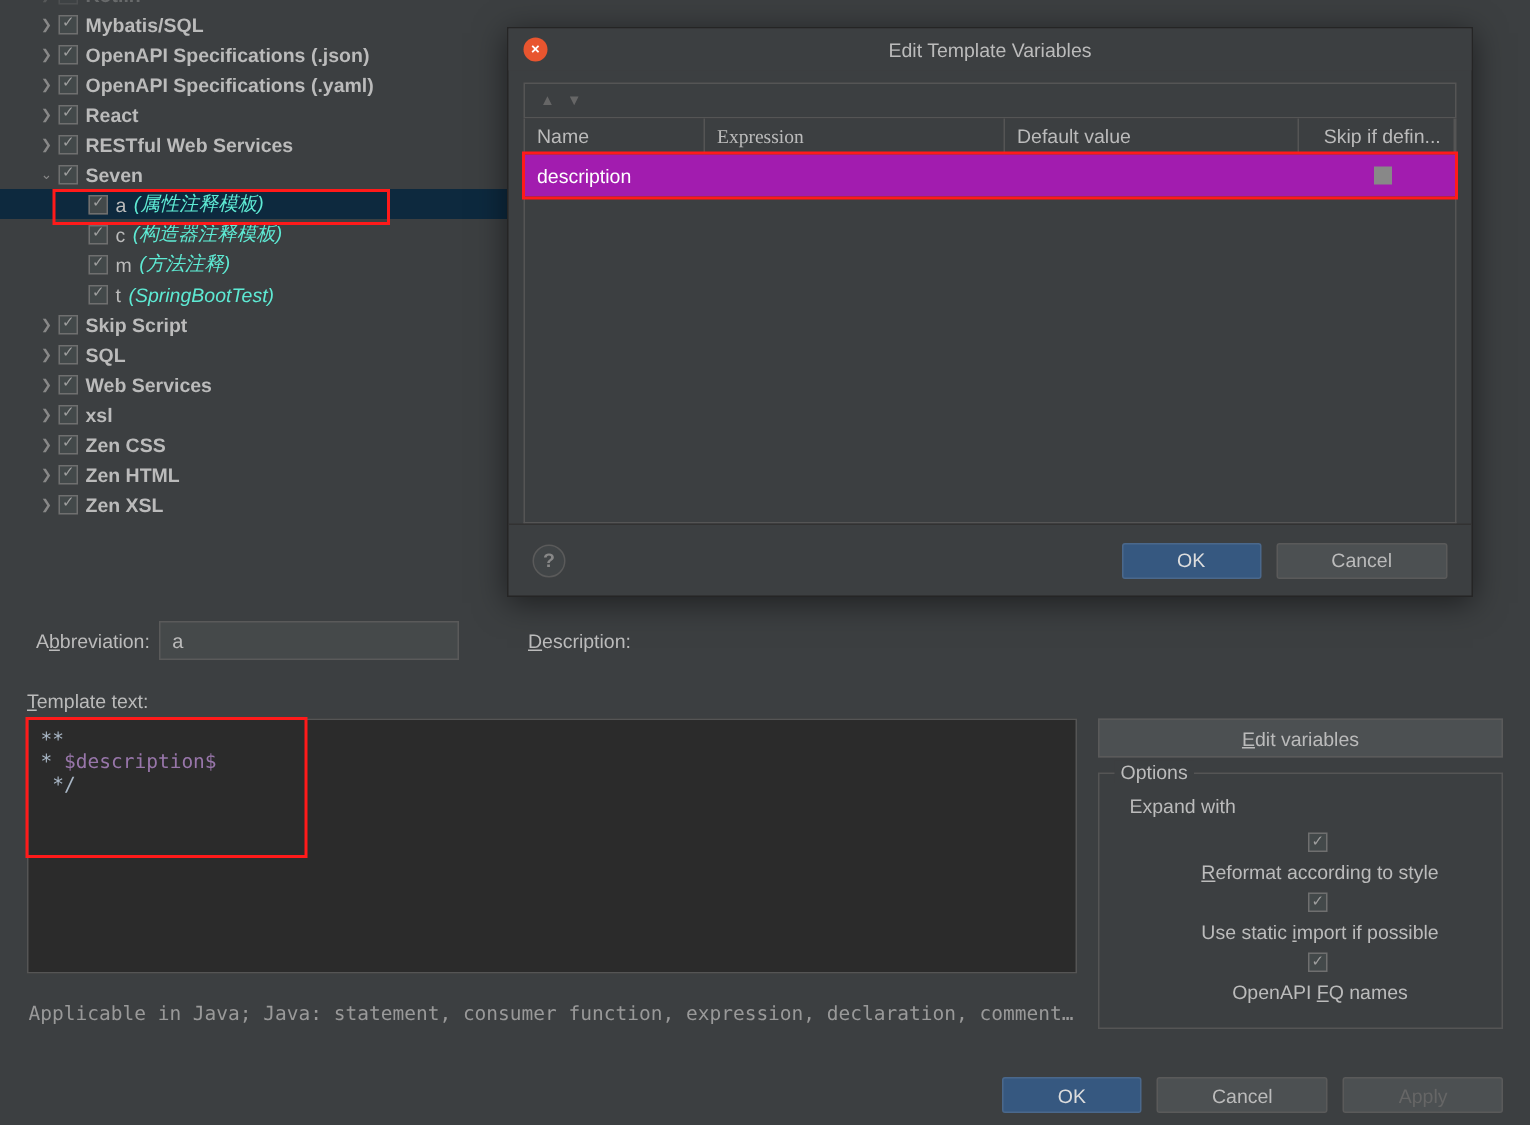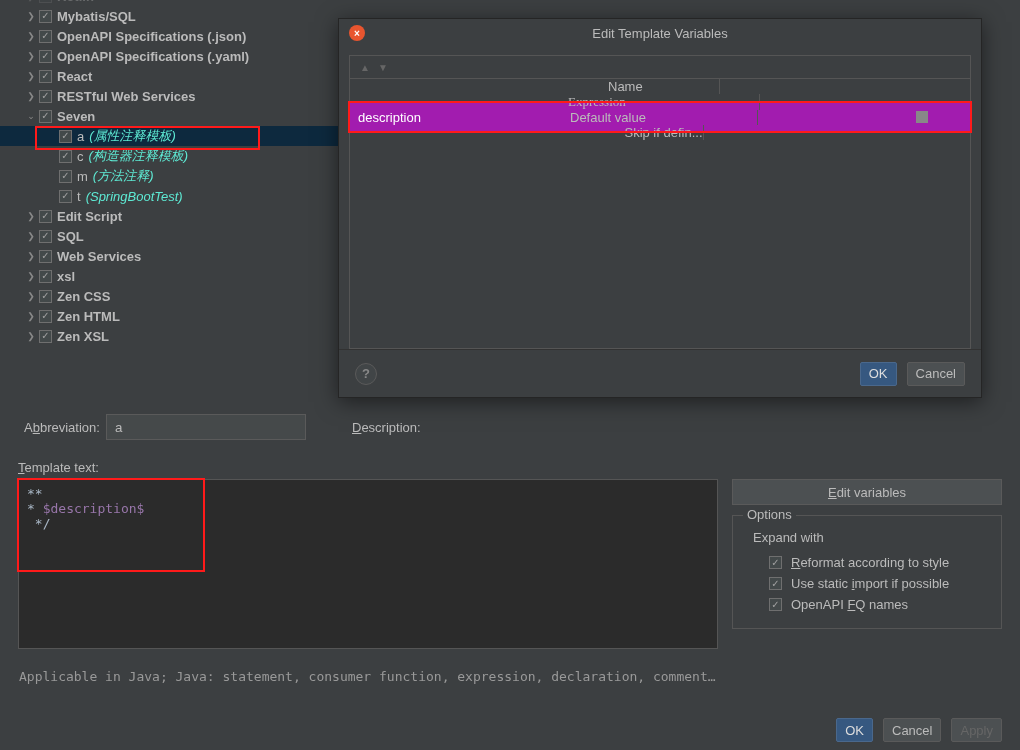--- a/index.html
+++ b/index.html
@@ -91,21 +91,21 @@
   }
   .arrow-bar span { color:#666; font-size:10px; }
   .var-table {
     border: 1px solid #555; border-top:none;
     flex:1;
     background:#3c3f41;
     position:relative;
   }
   .vt-head {
     display:flex; height:24px; align-items:center;
-    background:#3c3f41; border-bottom:1px solid #555;flex-direction:column;
+    background:#3c3f41; border-bottom:1px solid #555;
   }
   .vt-head > div { padding-left:8px; border-right:1px solid #555; color:#bbb; height:100%; display:flex; align-items:center;}
   .vt-row {
     display:flex; height:28px; align-items:center;
     background:#a21caf; color:#fff;
   }
   .vt-row > div { padding-left:8px; height:100%; display:flex; align-items:center;}
   .col-name { width:120px; }
   .col-expr { width:200px;font-family:Liberation Serif, serif; }
   .col-def { width:196px; }
@@ -117,21 +117,21 @@
     position:relative;
   }
   .help-btn {
     position:absolute; left:16px;
     width:22px; height:22px; border-radius:50%;
     border:1px solid #5a5a5a; display:flex; align-items:center; justify-content:center;
     color:#888; font-weight:bold;
     background:#414547;
   }
   .btn {
-    height:24px; padding:0 8px; border:1px solid #5a5a5a;
+    height:24px; padding:0 36px; border:1px solid #5a5a5a;
     background:#4c5052; color:#bbb; display:flex; align-items:center;
     border-radius:2px; font-size:13px;
   }
   .btn.primary { background:#365880; border-color:#4a688c; color:#ddd; }
   .btn.disabled { color:#666; }
 
   
   .form-area {
     position:absolute;
     left:18px; top:408px; right:18px; bottom:48px;
@@ -169,21 +169,21 @@
     border:1px solid #555; padding:10px 10px 16px 10px;
     position:relative;
   }
   .opt-row { display:flex; align-items:center; gap:6px; margin:4px 0 10px 10px;}
   .sel {
     height:24px; background:#4c5052; border:1px solid #5a5a5a; color:#bbb;
     padding:0 22px 0 8px; position:relative; min-width:130px;
     display:flex; align-items:center;
   }
   .sel::after { content:"▾"; position:absolute; right:6px; color:#888; font-size:10px;}
-  .chk-row { display:flex; align-items:center; gap:6px; margin:6px 0 0 26px;}
+  .chk-row { display:flex; align-items:center; gap:6px; margin:6px 0 0 26px;flex-direction:column;}
   .applicable {
     position:absolute; left:0; bottom:-36px; color:#999;
     width:700px; white-space:nowrap; overflow:hidden; text-overflow:ellipsis;
   }
 
   
   .global-footer {
     position:absolute; right:18px; bottom:8px;
     display:flex; gap:10px;
   }
@@ -247,21 +247,21 @@
     </div>
     <div class="tree-row depth2">
       <span class="exp"></span>
       <span class="cb checked"></span>
       <span class="node-label thin">t</span>
       <span class="node-desc">(SpringBootTest)</span>
     </div>
     <div class="tree-row depth1">
       <span class="exp">❯</span>
       <span class="cb checked"></span>
-      <span class="node-label">Edit Script</span>
+      <span class="node-label">Skip Script</span>
     </div>
     <div class="tree-row depth1">
       <span class="exp">❯</span>
       <span class="cb checked"></span>
       <span class="node-label">SQL</span>
     </div>
     <div class="tree-row depth1">
       <span class="exp">❯</span>
       <span class="cb checked"></span>
       <span class="node-label">Web Services</span>

